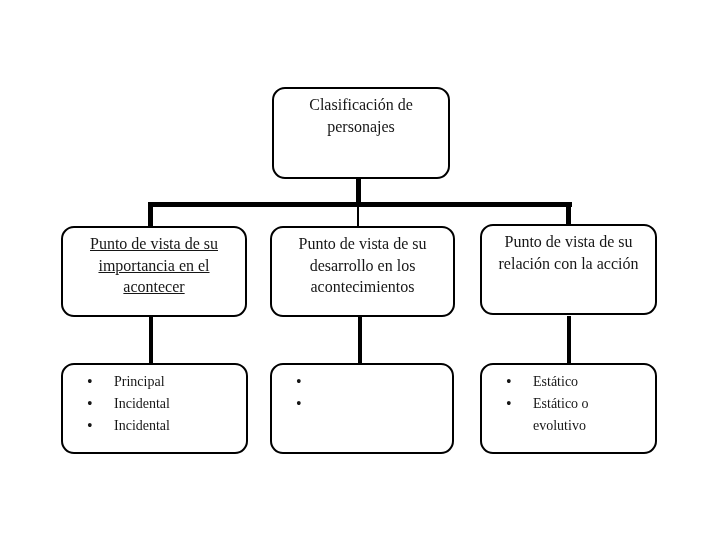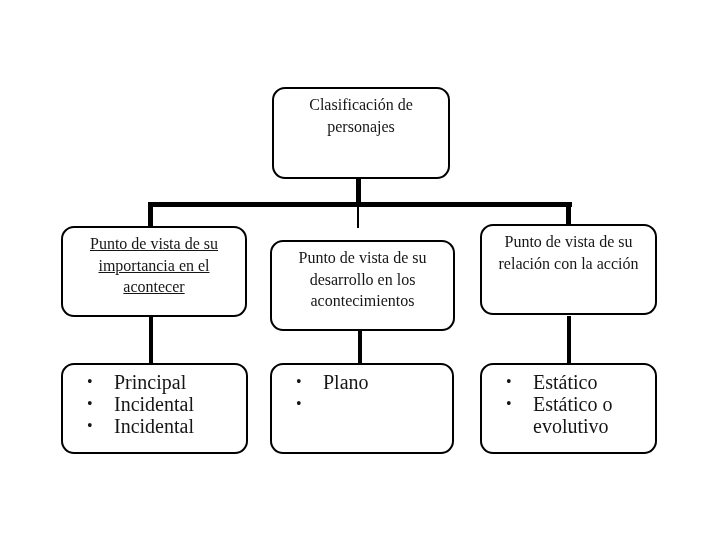--- a/index.html
+++ b/index.html
@@ -44,32 +44,32 @@
     display: flex;
     align-items: flex-start;
   }
   .dot {
     flex: 0 0 27px;
     font-size: 16px;
     line-height: 22px;
   }
   .itext {
     flex: 1;
-    font-size: 20px;
+    font-size: 14px;
     line-height: 22px;
     padding-right: 14px;
   }
   .line {
     position: absolute;
     background: var(--connector);
   }
   
   .node-root   { left: 272px; top:  87px; width: 178px; height: 92px; }
   .node-b0     { left:  61px; top: 226px; width: 186px; height: 91px; text-decoration: underline; }
-  .node-b1     { left: 270px; top: 240px; width: 185px; height: 91px; }
+  .node-b1     { left: 270px; top: 226px; width: 185px; height: 91px; }
   .node-b2     { left: 480px; top: 224px; width: 177px; height: 91px; }
   .node-l0     { left:  61px; top: 363px; width: 187px; height: 91px; }
   .node-l1     { left: 270px; top: 363px; width: 184px; height: 91px; overflow: hidden; }
   .node-l2     { left: 480px; top: 363px; width: 177px; height: 91px; }
   
   .trunk       { left: 356px; top: 177px; width: 5px;  height: 28px; }
   .crossbar    { left: 148px; top: 202px; width: 424px; height: 5px; }
   .drop-left   { left: 148px; top: 202px; width: 5px;  height: 26px; }
   .drop-center { left: 357px; top: 207px; width: 2px;  height: 21px; }
   .drop-right  { left: 566px; top: 202px; width: 5px;  height: 26px; }
@@ -119,21 +119,20 @@
         <span class="dot">•</span>
         <span class="itext">Incidental</span>
       </div>
     </div>
   </div>
 
   <div class="box node-l1">
     <div class="list">
       <div class="li">
         <span class="dot">•</span>
-        <span class="itext">Plano</span>
       </div>
       <div class="li">
         <span class="dot">•</span>
       </div>
     </div>
   </div>
 
   <div class="box node-l2">
     <div class="list">
       <div class="li">

